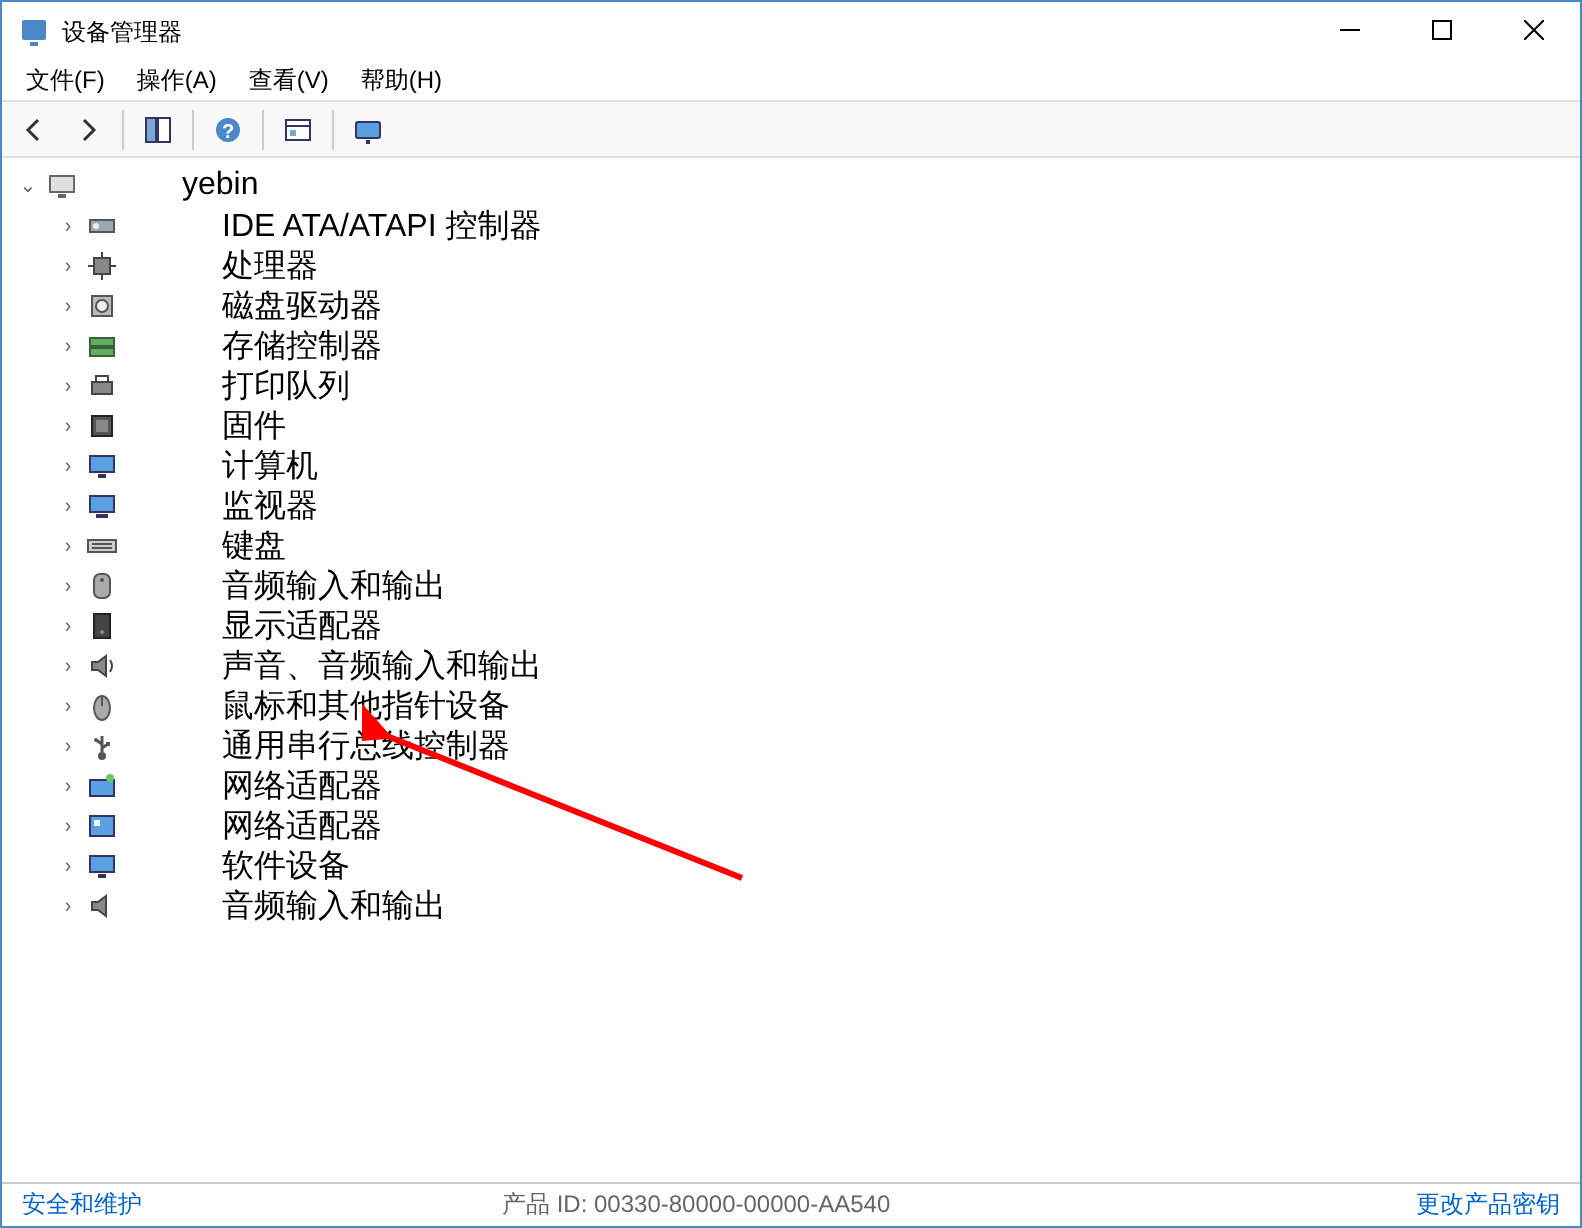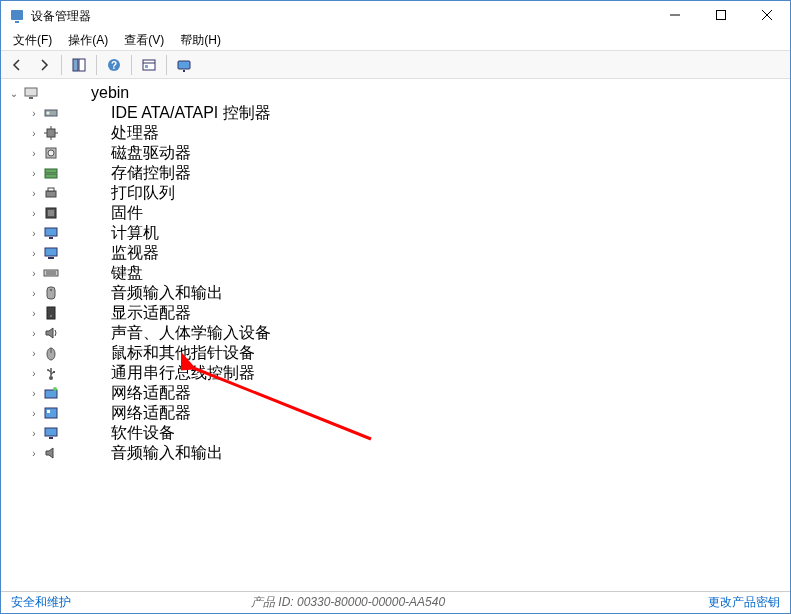--- a/index.html
+++ b/index.html
@@ -16,21 +16,21 @@
 .tool-btn { width: 24px; height: 24px; display: flex; align-items: center; justify-content: center; border: 1px solid transparent; cursor: pointer; }
 .tool-sep { width: 1px; height: 20px; background: #ccc; margin: 0 2px; }
 .tree-area { flex: 1; overflow: auto; padding: 4px 2px; background: #fff; position: relative; }
 .tree-node { display: flex; align-items: center; height: 20px; padding-left: 4px; cursor: pointer; }
 .tree-child { padding-left: 24px; }
 .expand { width: 14px; height: 14px; display: flex; align-items: center; justify-content: center; color: #666; font-size: 10px; margin-right: 2px; }
 .node-icon { width: 16px; height: 16px; margin-right: 4px; display: flex; align-items: center; justify-content: center; }
 .node-label { font-size: 16px; color: #000; white-space: nowrap; margin-left: 48px; }
 .footer-strip { height: 22px; background: #fff; border-top: 1px solid #ccc; display: flex; align-items: center; padding: 0 10px; font-size: 12px; color: #0066cc; }
 .footer-strip .left-link { color: #0066cc; }
-.footer-strip .mid { flex: 1; text-align: left; padding-left: 180px; color: #666; font-style: italic; }
+.footer-strip .mid { flex: 1; text-align: left; padding-left: 180px; color: #666; }
 .footer-strip .right { color: #0066cc; }
 .arrow-overlay { position: absolute; pointer-events: none; }
 </style>
 </head>
 <body>
 
 <div class="window">
 
   <div class="titlebar">
     <span class="titlebar-icon">
@@ -236,21 +236,21 @@
           <span class="node-label">显示适配器</span>
         </div>
         <div class="tree-node tree-child">
           <span class="expand">›</span>
           <span class="node-icon">
             <svg width="16" height="16">
               <path d="M3 6 L6 6 L10 3 L10 13 L6 10 L3 10 Z" fill="#888" stroke="#444"></path>
               <path d="M12 5 Q14 8 12 11" fill="none" stroke="#444"></path>
             </svg>
           </span>
-          <span class="node-label">声音、人体学输入设备</span>
+          <span class="node-label">声音、音频输入和输出</span>
         </div>
         <div class="tree-node tree-child">
           <span class="expand">›</span>
           <span class="node-icon">
             <svg width="16" height="16">
               <ellipse cx="8" cy="9" rx="4" ry="6" fill="#aaa" stroke="#555"></ellipse>
               <line x1="8" y1="3" x2="8" y2="8" stroke="#555"></line>
             </svg>
           </span>
           <span class="node-label">鼠标和其他指针设备</span>

